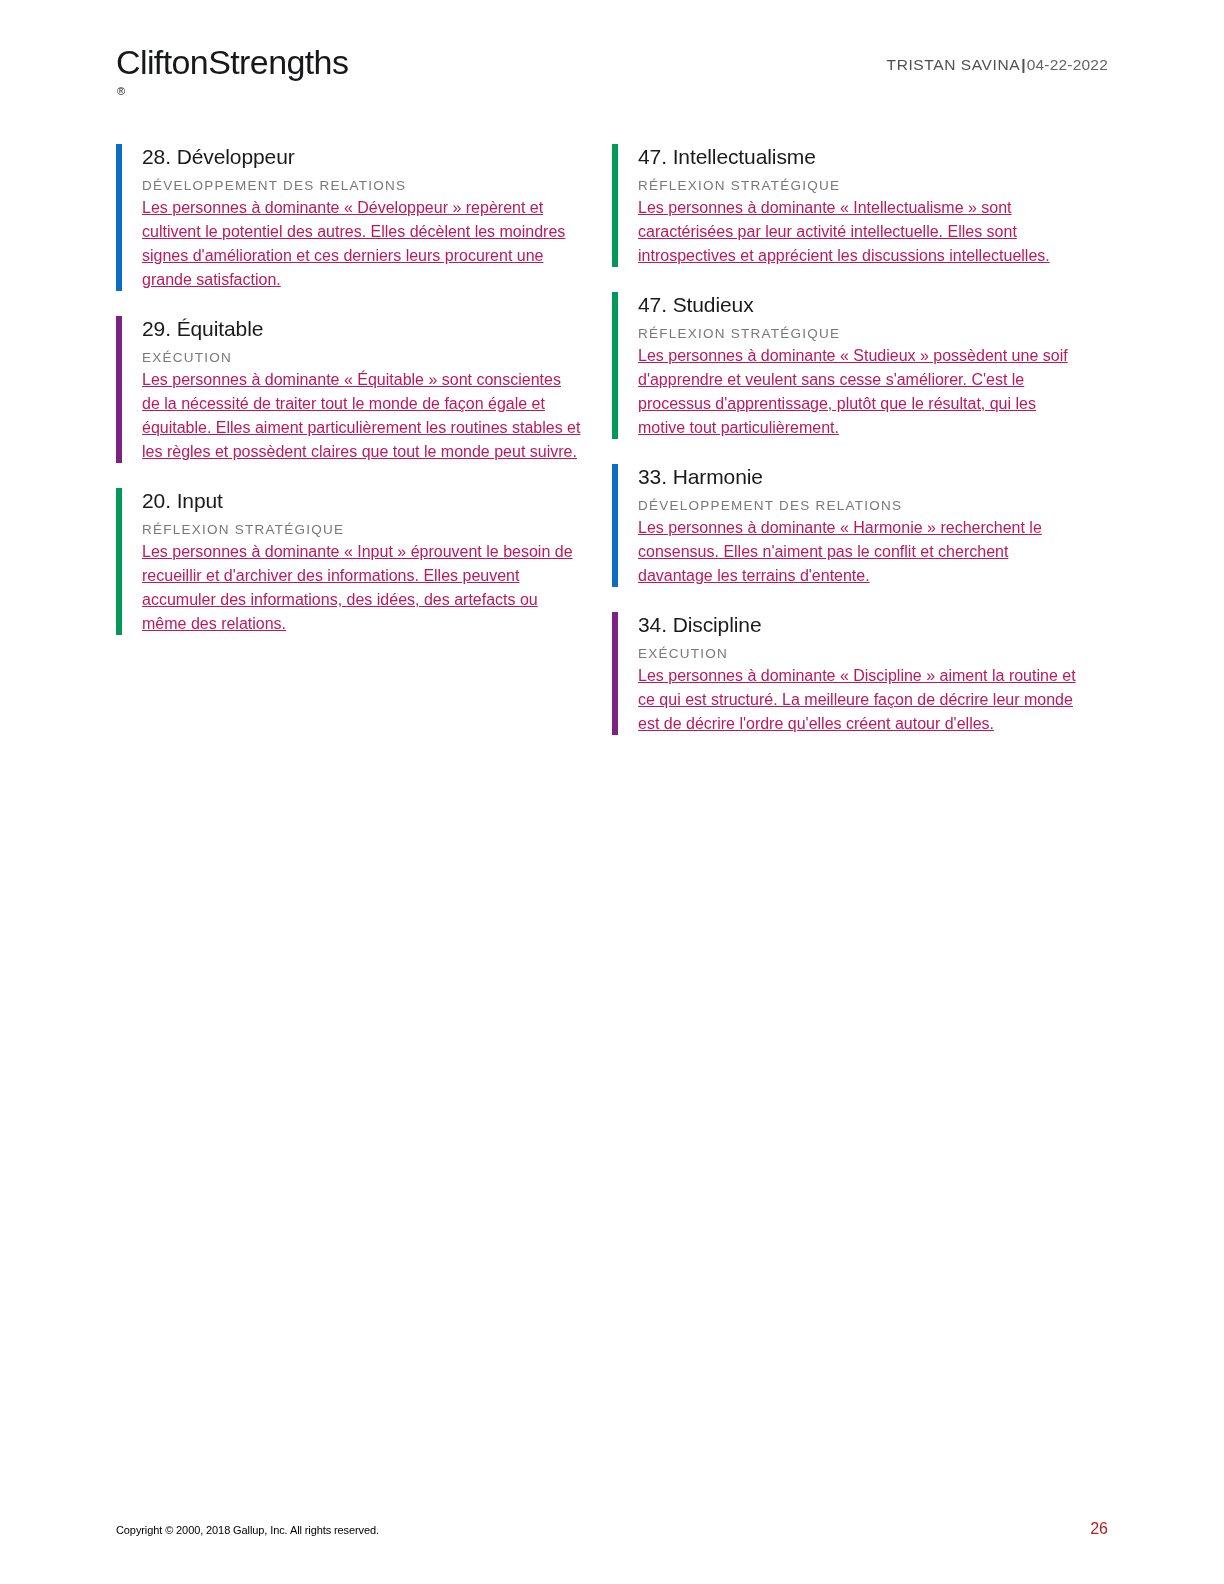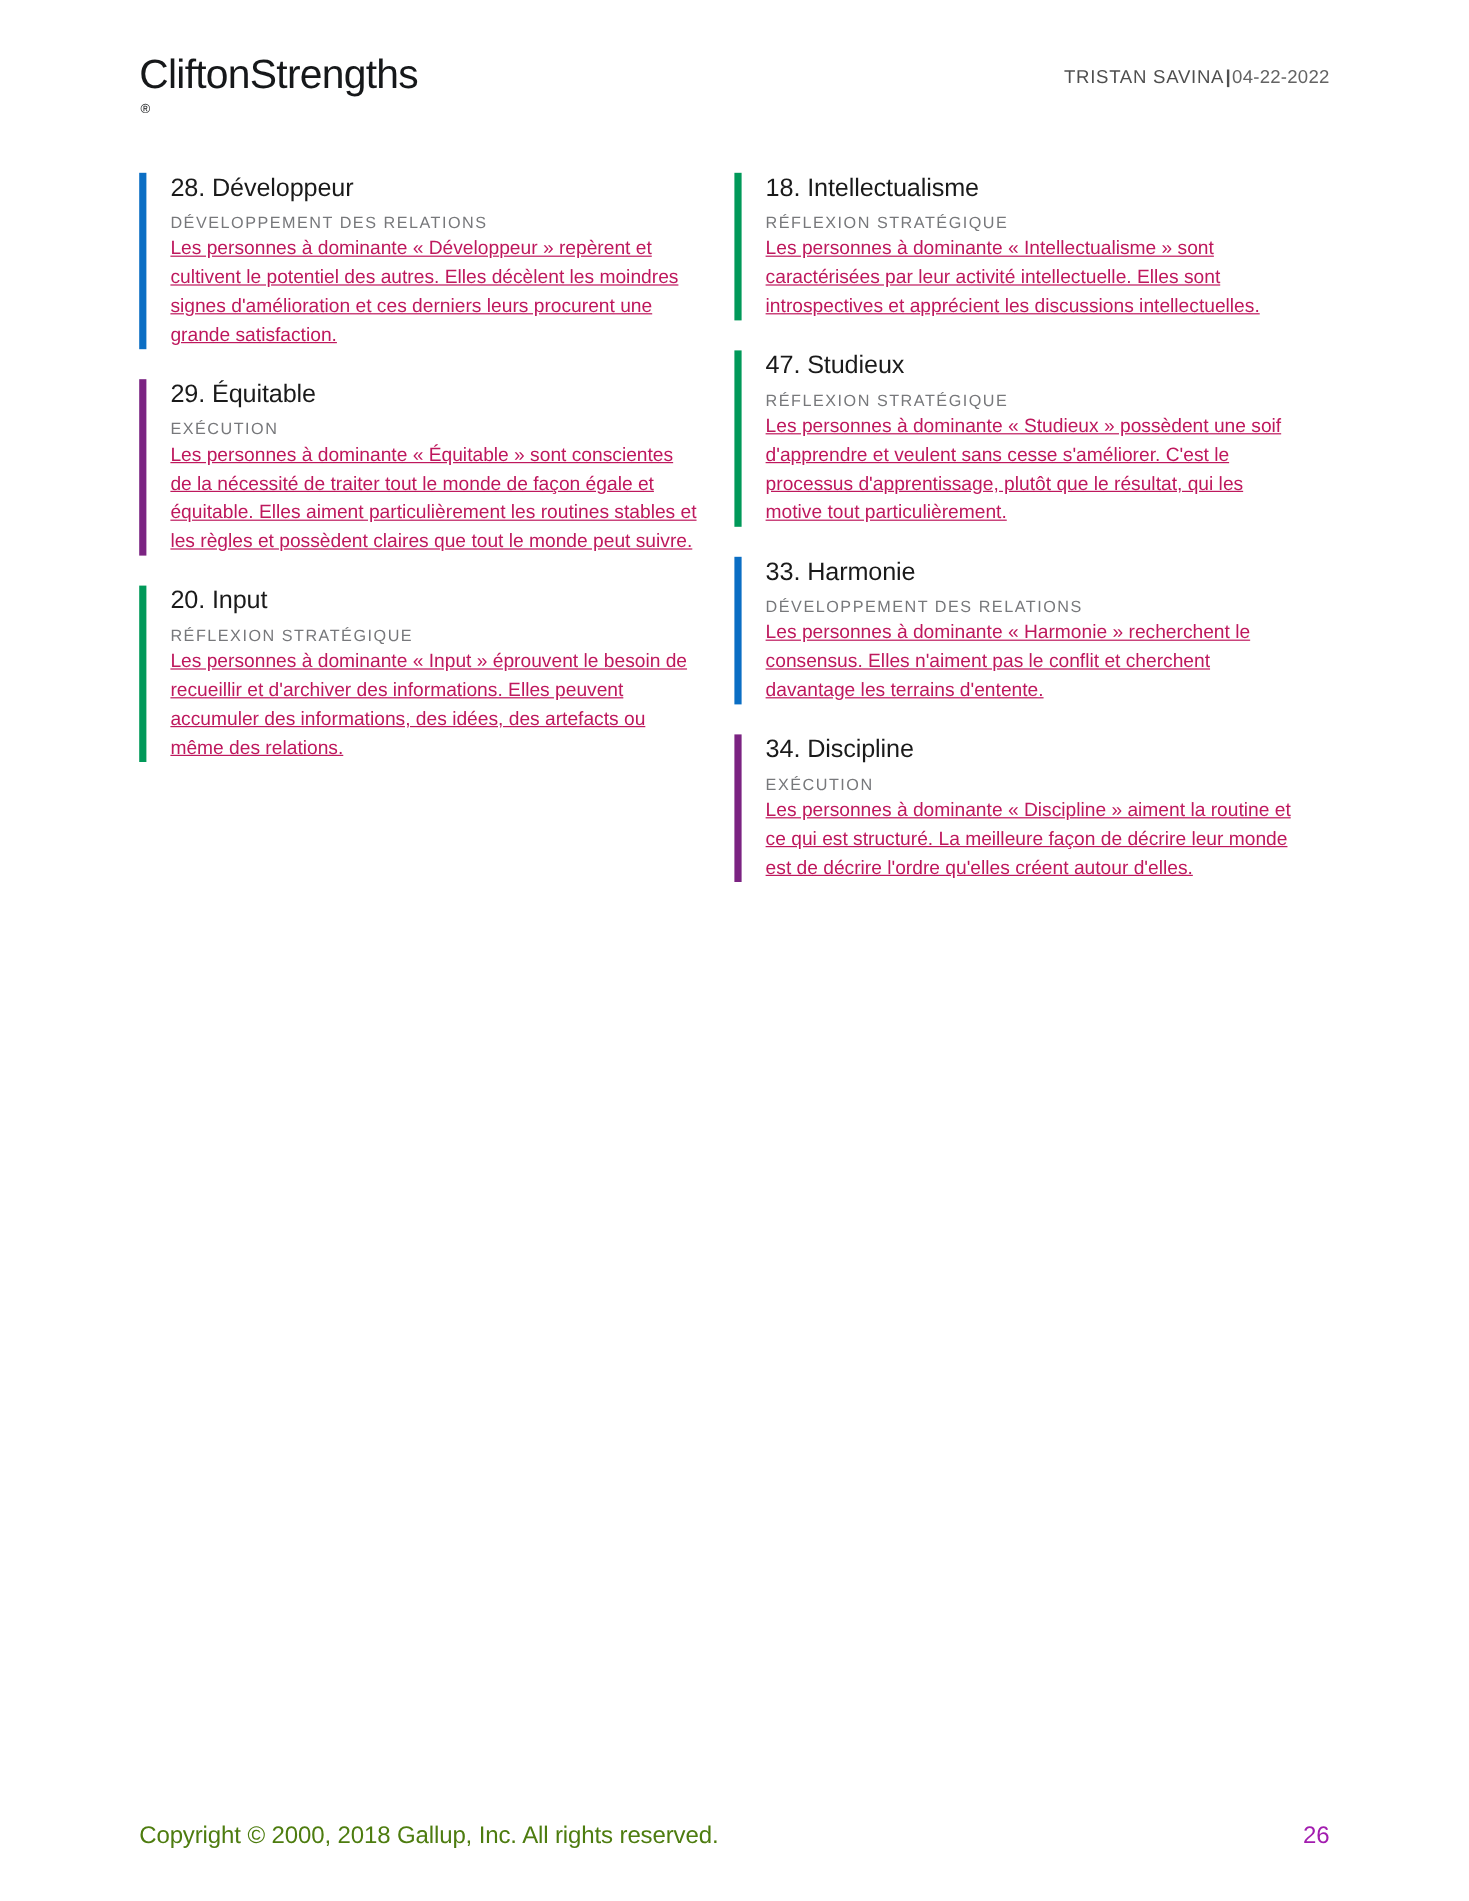--- a/index.html
+++ b/index.html
@@ -150,29 +150,29 @@
   .page-footer {
     position: absolute;
     left: 116px;
     right: 116px;
     bottom: 43px;
     display: flex;
     align-items: baseline;
     justify-content: space-between;
   }
   .copyright {
-    font-size: 20px;
+    font-size: 11px;
     line-height: 22px;
-    color: #4d7c0f;
+    color: #000000;
     letter-spacing: -0.1px;
   }
   .page-number {
-    font-size: 20px;
+    font-size: 16px;
     line-height: 22px;
-    color: #a21caf;
+    color: #b91c1c;
   }
 </style>
 </head>
 <body>
 
 <div class="page">
 
   <div class="page-header">
     <div class="brand-logo">
       <span>CliftonStrengths</span>
@@ -207,21 +207,21 @@
         <p class="strength-domain">RÉFLEXION STRATÉGIQUE</p>
         <p class="strength-desc">Les personnes à dominante « Input » éprouvent le besoin de recueillir et d'archiver des informations. Elles peuvent accumuler des informations, des idées, des artefacts ou même des relations.</p>
       </div>
 
     </div>
 
     <div class="column column-right">
 
       <div class="strength-item">
         <span class="accent-bar" style="background: rgb(0, 153, 89);"></span>
-        <h2 class="strength-title">18. Intellectualisme</h2>
+        <h2 class="strength-title">47. Intellectualisme</h2>
         <p class="strength-domain">RÉFLEXION STRATÉGIQUE</p>
         <p class="strength-desc">Les personnes à dominante « Intellectualisme » sont caractérisées par leur activité intellectuelle. Elles sont introspectives et apprécient les discussions intellectuelles.</p>
       </div>
 
       <div class="strength-item">
         <span class="accent-bar" style="background: rgb(0, 153, 89);"></span>
         <h2 class="strength-title">47. Studieux</h2>
         <p class="strength-domain">RÉFLEXION STRATÉGIQUE</p>
         <p class="strength-desc">Les personnes à dominante « Studieux » possèdent une soif d'apprendre et veulent sans cesse s'améliorer. C'est le processus d'apprentissage, plutôt que le résultat, qui les motive tout particulièrement.</p>
       </div>

